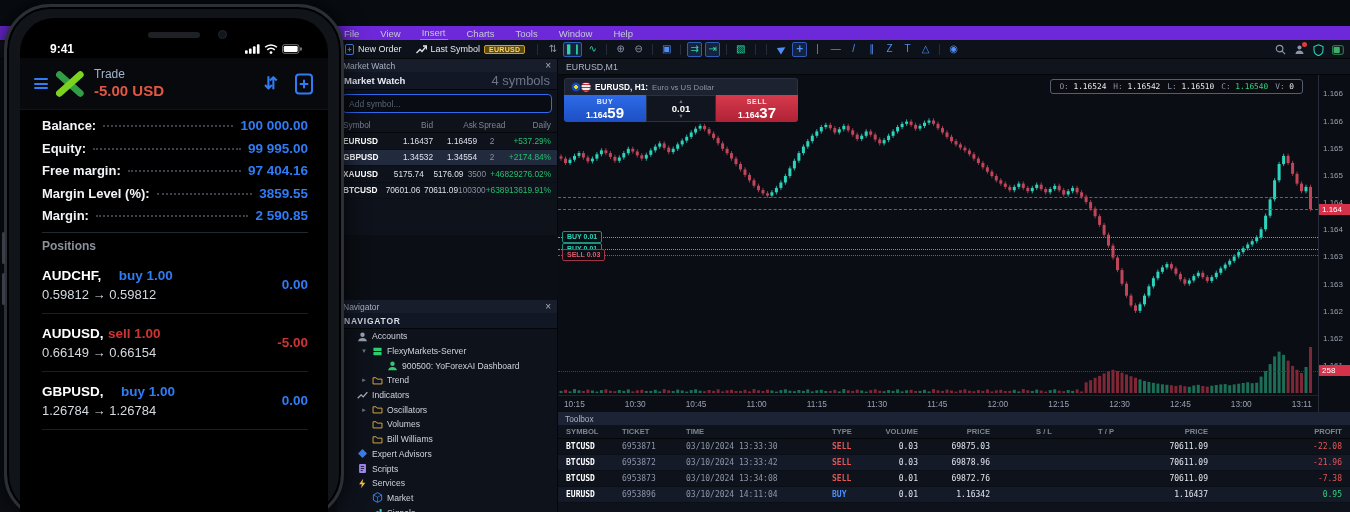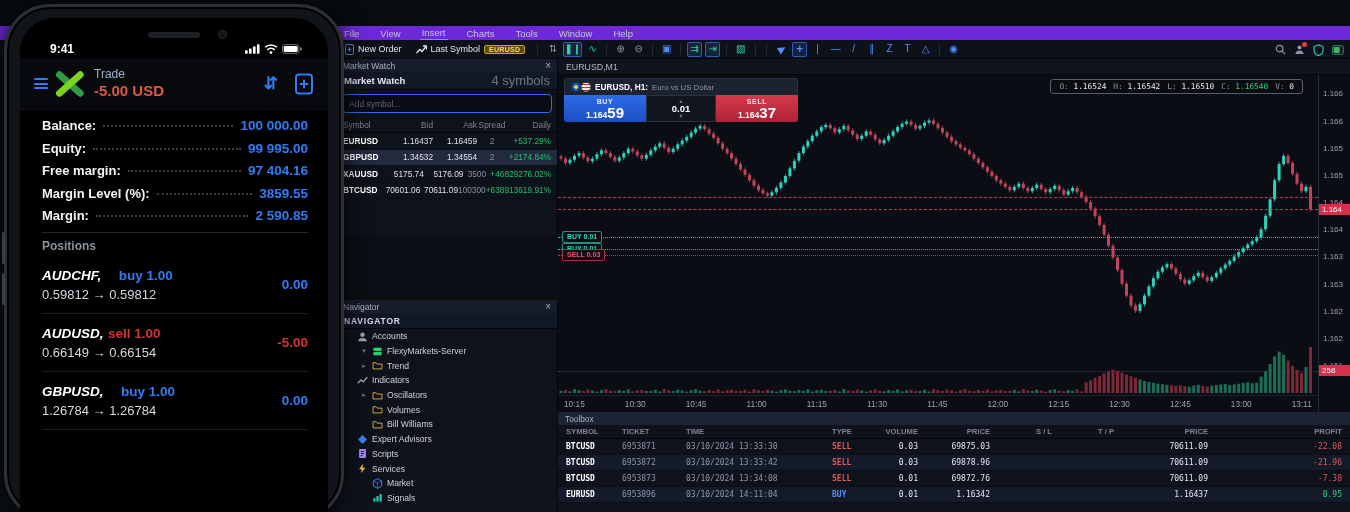--- a/index.html
+++ b/index.html
@@ -168,21 +168,21 @@
   .acct { position:absolute; left:22px; right:20px; top:100px; }
   .acct-row { display:flex; align-items:baseline; height:22.5px; }
   .acct-row .lab { font-size:13px; font-weight:bold; color:#f2f4f7; white-space:nowrap; }
   .leader { flex:1; border-bottom:2px dotted #3c4149; margin:0 7px; transform:translateY(-3px); }
   .acct-row .val { font-size:13.5px; font-weight:bold; color:#2f7cf6; white-space:nowrap; }
   #positions-divider { position:absolute; left:22px; right:20px; top:214px; border-top:1px solid #23272e; }
   #positions-title { position:absolute; left:22px; top:221px; font-size:12px; font-weight:bold; color:#8b919b; }
   #pos-list { position:absolute; left:22px; right:20px; top:238px; }
   .pos-row { padding:7px 0 8px; border-bottom:1px solid #1a1e25; display:flex; align-items:center; }
   .pos-main { flex:1; line-height:1.45; }
-  .pos-sym { font-size:13.5px; font-weight:bold; color:#fff;font-style:italic; }
+  .pos-sym { font-size:13.5px; font-weight:bold; color:#fff; }
   .pos-side { font-size:13.5px; font-weight:bold; }
   .pos-side.buy { color:#2f7cf6;padding-left:13px; } .pos-side.sell { color:#cf3434; }
   .pos-prices { font-size:13px; color:#d4d8df; }
   .pos-profit { font-size:13.5px; font-weight:bold; }
   .pos-profit.blue { color:#2f7cf6; } .pos-profit.red { color:#cf3434; }
 </style>
 </head>
 <body>
 
 <div id="desktop">
@@ -399,20 +399,30 @@
           <span class="nav-chev">▾</span>
           <span class="nav-ico ico-server">
             <svg viewBox="0 0 16 16">
               <rect x="2" y="2.5" width="12" height="4.6" rx="1"></rect>
               <rect x="2" y="8.9" width="12" height="4.6" rx="1"></rect>
             </svg>
           </span>
           <span>FlexyMarkets-Server</span>
         </div>
 
+        <div class="nav-row" style="padding-left: 38px;">
+          <span class="nav-chev"></span>
+          <span class="nav-ico ico-user-green">
+            <svg viewBox="0 0 16 16">
+              <circle cx="8" cy="5.5" r="3.2"></circle>
+              <path d="M1.5 15c.5-3.5 3.2-5 6.5-5s6 1.5 6.5 5z"></path>
+            </svg>
+          </span>
+          <span>900500: YoForexAI Dashboard</span>
+        </div>
 
         <div class="nav-row" style="padding-left: 23px;">
           <span class="nav-chev">▸</span>
           <span class="nav-ico ico-folder">
             <svg viewBox="0 0 16 16">
               <path d="M1.5 4h4.5l1.5 2h7v7h-13z" fill="none" stroke="currentColor" stroke-width="1.4"></path>
             </svg>
           </span>
           <span>Trend</span>
         </div>

